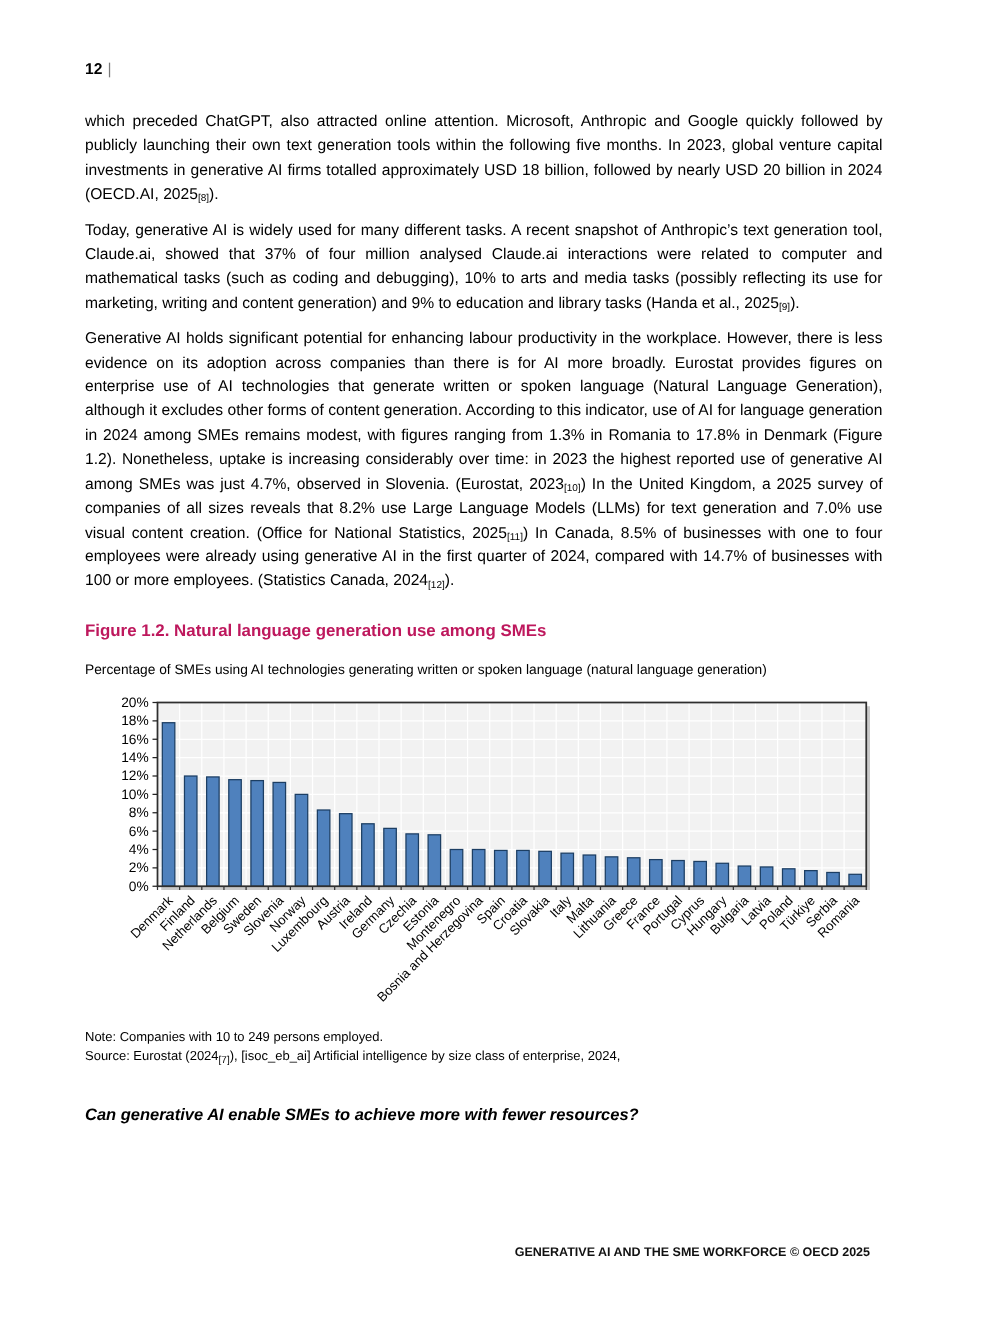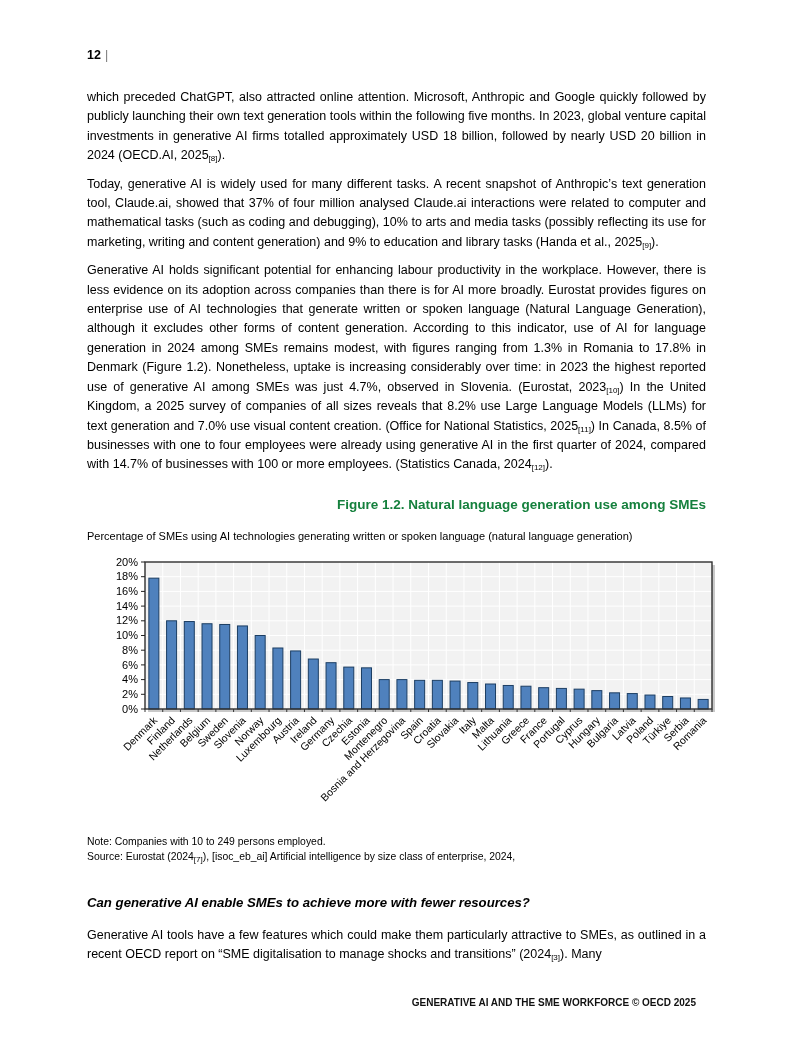--- a/index.html
+++ b/index.html
@@ -1,34 +1,34 @@
 <!DOCTYPE html>
 <html><head>
 <meta charset="utf-8">
 <style>
   html,body{margin:0;padding:0;background:#fff;}
   body{
     width:793px;height:1057px;position:relative;overflow:hidden;
     font-family:"Liberation Sans",sans-serif;color:#000;
   }
-  .page{padding:48px 87px 0 87px;}
+  .page{padding:48px 87px 0 68px;}
   .pagenum{font-size:12.5px;font-weight:bold;margin-bottom:26px;}
   .pagenum .divider{font-weight:normal;color:#7a7a7a;padding-left:4px;}
   p.body{
     font-size:12.5px;line-height:19.4px;text-align:justify;
     margin:0 0 9px 0;
   }
   p.body.last-before-fig{margin-bottom:20px;}
   sub{font-size:8px;line-height:0;position:relative;top:2px;vertical-align:baseline;}
   .fig-title{
     font-size:13.5px;font-weight:bold;margin:22px 0 0 0;
   }
   .fig-subtitle{font-size:11px;margin:18px 0 0 0;}
   .chart-wrap{margin:14px 0 0 12px;}
-  .notes{font-size:10.4px;line-height:15.5px;margin-top:22px;}
+  .notes{font-size:10.4px;line-height:15.5px;margin-top:10px;}
   .notes a{text-decoration:underline;}
   .section-heading{
     font-size:13.2px;font-weight:bold;font-style:italic;margin:30px 0 16px 0;
   }
   .closing{margin-top:16px;}
   .footer{
     position:absolute;top:997px;right:97px;font-size:10px;color:#111;font-weight:bold;
   }
   svg text{font-family:"Liberation Sans",sans-serif;}
 </style>
@@ -38,21 +38,21 @@
 <div class="page">
 
   <div class="pagenum">
     <span>12</span><span class="divider">|</span>
   </div>
 
   <p class="body"><span>which preceded ChatGPT, also attracted online attention. Microsoft, Anthropic and Google quickly followed by publicly launching their own text generation tools within the following five months. In 2023, global venture capital investments in generative AI firms totalled approximately USD 18 billion, followed by nearly USD 20 billion in 2024 (OECD.AI, 2025</span><sub>[8]</sub><span>).</span></p>
   <p class="body"><span>Today, generative AI is widely used for many different tasks. A recent snapshot of Anthropic’s text generation tool, Claude.ai, showed that 37% of four million analysed Claude.ai interactions were related to computer and mathematical tasks (such as coding and debugging), 10% to arts and media tasks (possibly reflecting its use for marketing, writing and content generation) and 9% to education and library tasks (Handa et al., 2025</span><sub>[9]</sub><span>).</span></p>
   <p class="body last-before-fig"><span>Generative AI holds significant potential for enhancing labour productivity in the workplace. However, there is less evidence on its adoption across companies than there is for AI more broadly. Eurostat provides figures on enterprise use of AI technologies that generate written or spoken language (Natural Language Generation), although it excludes other forms of content generation. According to this indicator, use of AI for language generation in 2024 among SMEs remains modest, with figures ranging from 1.3% in Romania to 17.8% in Denmark (Figure 1.2). Nonetheless, uptake is increasing considerably over time: in 2023 the highest reported use of generative AI among SMEs was just 4.7%, observed in Slovenia. (Eurostat, 2023</span><sub>[10]</sub><span>) In the United Kingdom, a 2025 survey of companies of all sizes reveals that 8.2% use Large Language Models (LLMs) for text generation and 7.0% use visual content creation. (Office for National Statistics, 2025</span><sub>[11]</sub><span>) In Canada, 8.5% of businesses with one to four employees were already using generative AI in the first quarter of 2024, compared with 14.7% of businesses with 100 or more employees. (Statistics Canada, 2024</span><sub>[12]</sub><span>).</span></p>
 
-  <h2 class="fig-title" style="color: #15803d; text-align: right;">Figure 1.2. Natural language generation use among SMEs</h2>
+  <h2 class="fig-title" style="color: #be185d;">Figure 1.2. Natural language generation use among SMEs</h2>
   <div class="fig-subtitle">Percentage of SMEs using AI technologies generating written or spoken language (natural language generation)</div>
 
   <div class="chart-wrap">
     <svg id="chart-svg" width="628" height="252" viewBox="0 0 628 252">
         <rect x="49" y="9" width="567" height="147" fill="#c9c9c9"></rect>
         <rect x="46" y="6" width="567" height="147" fill="#f2f2f2"></rect>
         <line x1="46" y1="138.3" x2="613" y2="138.3" stroke="#ffffff" stroke-width="1"></line>
         <line x1="46" y1="123.6" x2="613" y2="123.6" stroke="#ffffff" stroke-width="1"></line>
         <line x1="46" y1="108.9" x2="613" y2="108.9" stroke="#ffffff" stroke-width="1"></line>
         <line x1="46" y1="94.2" x2="613" y2="94.2" stroke="#ffffff" stroke-width="1"></line>
@@ -215,17 +215,16 @@
       </svg>
   </div>
 
   <div class="notes">
     <div>Note: Companies with 10 to 249 persons employed.</div>
     <div><span>Source: Eurostat (2024</span><sub>[7]</sub><span>), [isoc_eb_ai] Artificial intelligence by size class of enterprise, 2024,</span></div>
   </div>
 
   <h3 class="section-heading">Can generative AI enable SMEs to achieve more with fewer resources?</h3>
 
-  <p class="body closing"><span>Generative AI tools have a few features which could make them particularly attractive to SMEs, as outlined in a recent OECD report on “SME digitalisation to manage shocks and transitions” (2024</span><sub>[3]</sub><span>). Many</span></p>
 
 </div>
 
 <div class="footer">GENERATIVE AI AND THE SME WORKFORCE © OECD 2025</div>
 
 </body></html>

